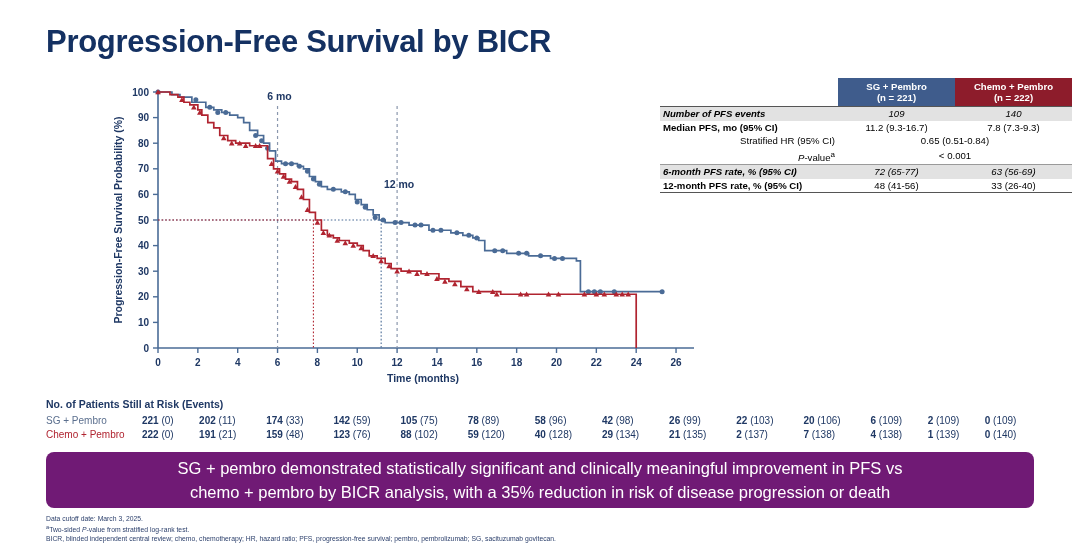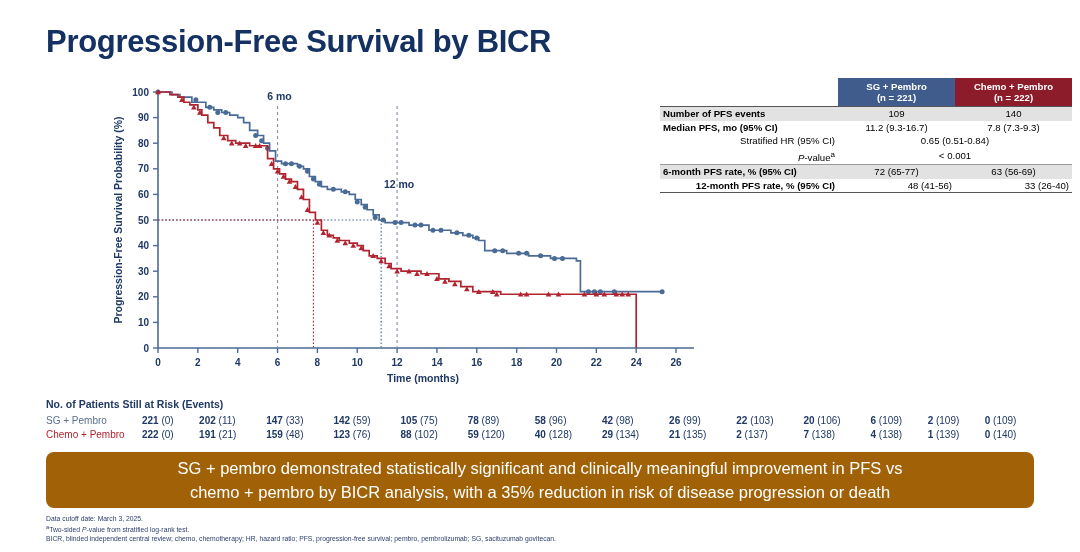--- a/index.html
+++ b/index.html
@@ -33,43 +33,43 @@
   #stats-table td { padding:1px 3px; line-height:11.5px; }
   #stats-table .hdr-blank { background:#ffffff; border:none; }
   #stats-table .hdr-blue {
     background:#3f5c8c; color:#ffffff; font-weight:bold;
     text-align:center; padding:3px 4px; line-height:11px;
   }
   #stats-table .hdr-red {
     background:#8d1c2b; color:#ffffff; font-weight:bold;
     text-align:center; padding:3px 4px; line-height:11px;
   }
-  #stats-table tr.shade td { background:#e2e2e2; }
+  #stats-table tr.shade td { background:#e2e2e2;font-style:italic; }
   #stats-table td.lbl { font-weight:bold; text-align:left; width:178px; }
   #stats-table td.lbl.indent { font-weight:normal; padding-left:14px;text-align:right; }
   #stats-table td.val { text-align:center; width:117px; }
   #stats-table tr.topline td { border-top:1.4px solid #555; }
-  #stats-table tr.botline td { border-bottom:1.4px solid #555;text-align:right; }
+  #stats-table tr.botline td { border-bottom:1.4px solid #555; }
   #stats-table tr.thinline td { border-top:0.8px solid #9a9a9a;margin-top:24px; }
 
   
   #risk { position:absolute; left:46px; top:398px; width:1000px; }
   #risk-title { font-size:10.5px; font-weight:bold; color:#1f3864; margin-bottom:3px; }
   #risk table { border-collapse:collapse; font-size:10px; width:996px; }
   #risk td { padding:1.5px 0; white-space:nowrap; }
   #risk td.rowlab { width:96px; font-size:10px; }
   #risk td.num { text-align:left; color:#1f3864; width:auto; }
   #risk td.num b { font-weight:bold;margin-top:36px; }
   .lab-sg { color:#5b6f8e; }
   .lab-chemo { color:#b02430; }
 
   
   #banner {
     position:absolute; left:46px; top:452px; width:988px; height:56px;
-    background:#a16207; border-radius:8px;
+    background:#701a75; border-radius:8px;
     color:#ffffff; text-align:center;
     display:flex; align-items:center; justify-content:center;
     font-size:16.5px; line-height:24px; padding:0 26px;
   }
 
   
   #foot {
     position:absolute; left:46px; top:514px; width:1000px;
     font-size:6.8px; line-height:9px; color:#2b3f6b;
   }
@@ -282,21 +282,21 @@
   </table>
 
   <div id="risk">
     <div id="risk-title">No. of Patients Still at Risk (Events)</div>
     <table>
         <tbody id="risk-body">
           <tr>
             <td class="rowlab lab-sg">SG + Pembro</td>
             <td class="num"><b>221</b> (0)</td>
             <td class="num"><b>202</b> (11)</td>
-            <td class="num"><b>147</b> (33)</td>
+            <td class="num"><b>174</b> (33)</td>
             <td class="num"><b>142</b> (59)</td>
             <td class="num"><b>105</b> (75)</td>
             <td class="num"><b>78</b> (89)</td>
             <td class="num"><b>58</b> (96)</td>
             <td class="num"><b>42</b> (98)</td>
             <td class="num"><b>26</b> (99)</td>
             <td class="num"><b>22</b> (103)</td>
             <td class="num"><b>20</b> (106)</td>
             <td class="num"><b>6</b> (109)</td>
             <td class="num"><b>2</b> (109)</td>

